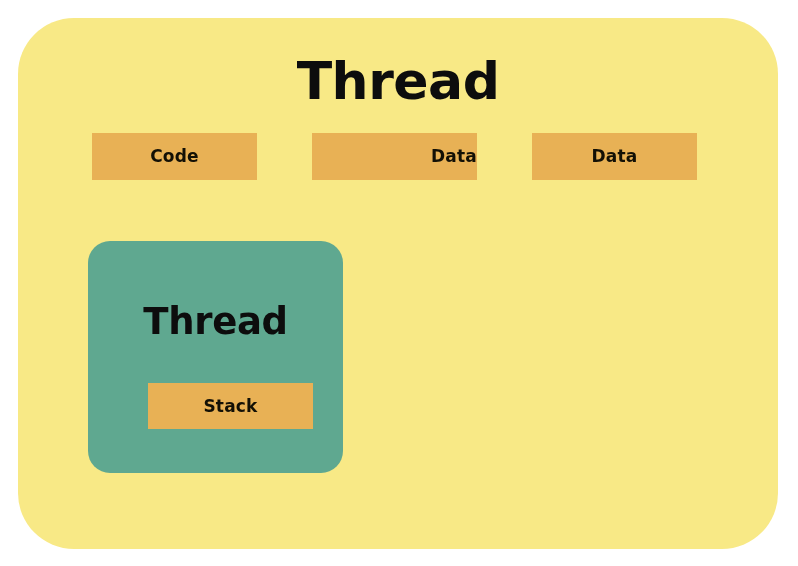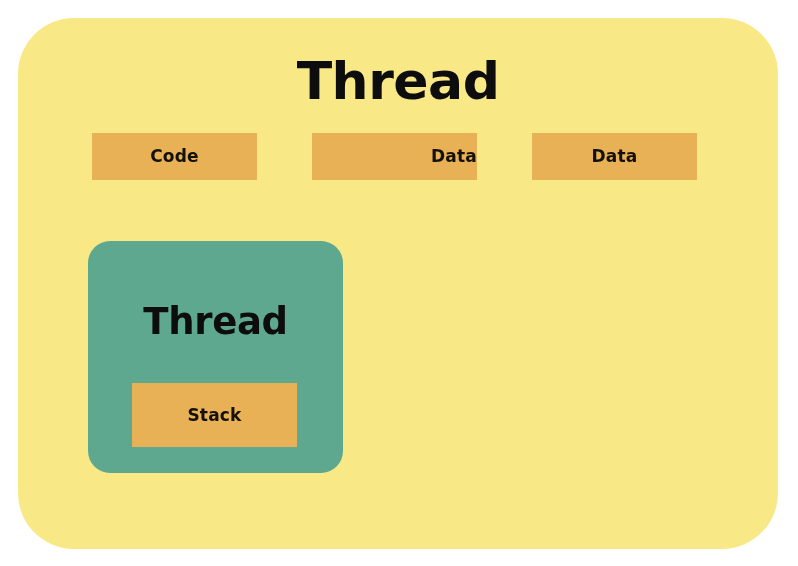--- a/index.html
+++ b/index.html
@@ -85,24 +85,24 @@
     text-align: center;
     font-family: "DejaVu Sans", sans-serif;
     font-size: 37px;
     font-weight: 700;
     letter-spacing: -0.3px;
     color: #0d0d0d;
     line-height: 1.05;
   }
   #stack-box {
     position: absolute;
-    left: 44px;
+    left: 60px;
     top: 142px;
     width: 165px;
-    height: 64px;
+    height: 46px;
     background: #e8b155;
     display: flex;
     align-items: center;
     justify-content: center;
     box-sizing: border-box;
   }
 </style>
 </head>
 <body>
 

